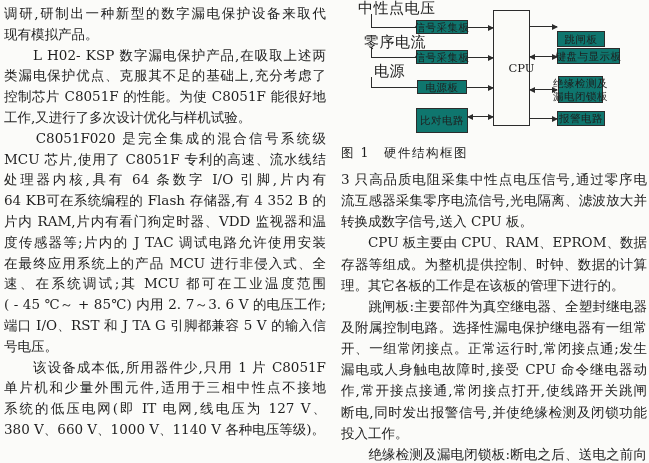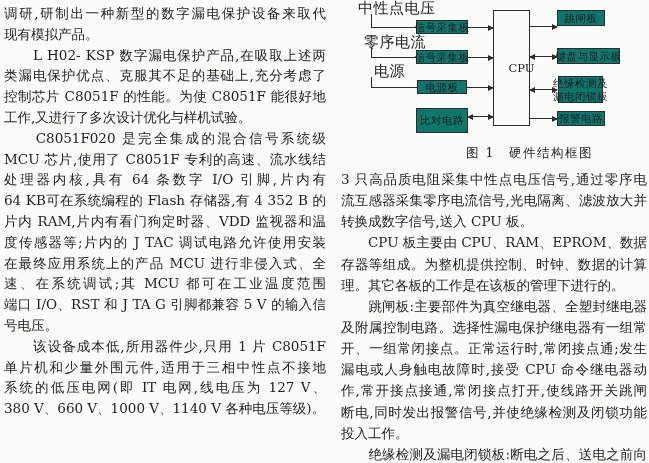--- a/index.html
+++ b/index.html
@@ -30,42 +30,42 @@
   .fbox{
     position:absolute;box-sizing:border-box;border:1.2px solid #2c2c2c;background:#0f766e;
     display:flex;align-items:center;justify-content:center;flex-direction:column;
     font-size:10.5px;line-height:12.5px;white-space:nowrap;letter-spacing:.5px;
   }
   .lb1{left:75px;top:20px;width:52px;height:14px}
   .lb2{left:75px;top:50px;width:52px;height:14px}
   .lb3{left:76px;top:80px;width:50px;height:14px}
   .lb4{left:75px;top:108px;width:52px;height:25px}
   .cpu{left:152px;top:10px;width:37px;height:116px;font-size:11.5px;background:#fbfbf8;letter-spacing:0;padding-left:20px;}
-  .rb1{left:216px;top:10px;width:48px;height:16px}
+  .rb1{left:216px;top:31px;width:48px;height:16px}
   .rb2{left:216px;top:48px;width:63px;height:16px}
   .rb3{left:217px;top:76px;width:45px;height:27px}
   .rb4{left:216px;top:111px;width:48px;height:15px}
   .conn{position:absolute;height:0;border-top:1.3px solid #2c2c2c;}
   .cl1{left:127px;top:27px;width:25px}
   .cl2{left:127px;top:57px;width:25px}
   .cl3{left:126px;top:87px;width:26px}
   .cl4{left:127px;top:116px;width:25px}
   .cr1{left:189px;top:26px;width:27px}
   .cr2{left:189px;top:56px;width:27px}
   .cr3{left:189px;top:89px;width:27px}
   .cr4{left:189px;top:118px;width:27px}
   .conn.ar::after{
     content:"";position:absolute;right:-1px;top:-3px;
     border-left:6.5px solid #2c2c2c;border-top:3.5px solid transparent;border-bottom:3.5px solid transparent;
   }
   .conn.al::before{
     content:"";position:absolute;left:-1px;top:-3px;
     border-right:6.5px solid #2c2c2c;border-top:3.5px solid transparent;border-bottom:3.5px solid transparent;
   }
-  .fcaption{position:absolute;left:0;top:145px;width:252px;text-align:right;font-size:12.5px;letter-spacing:1.5px;}
+  .fcaption{position:absolute;left:0;top:145px;width:252px;text-align:left;font-size:12.5px;letter-spacing:1.5px;}
 </style>
 </head>
 <body>
 
 <div class="page" style="background: rgb(251, 251, 249); color: rgb(30, 30, 30); text-decoration: underline;">
 
   <div class="col col-left">
 
   <div class="tline">调研,研制出一种新型的数字漏电保护设备来取代</div>
       <div class="tline endline">现有模拟产品。</div>
@@ -74,20 +74,21 @@
       <div class="tline">控制芯片 C8051F 的性能。为使 C8051F 能很好地</div>
       <div class="tline endline">工作,又进行了多次设计优化与样机试验。</div>
       <div class="tline">　　C8051F020 是完全集成的混合信号系统级</div>
       <div class="tline">MCU 芯片,使用了 C8051F 专利的高速、流水线结</div>
       <div class="tline">处理器内核,具有 64 条数字 I/O 引脚,片内有</div>
       <div class="tline">64 KB可在系统编程的 Flash 存储器,有 4 352 B 的</div>
       <div class="tline">片内 RAM,片内有看门狗定时器、VDD 监视器和温</div>
       <div class="tline">度传感器等;片内的 J TAC 调试电路允许使用安装</div>
       <div class="tline">在最终应用系统上的产品 MCU 进行非侵入式、全</div>
       <div class="tline">速、在系统调试;其 MCU 都可在工业温度范围</div>
+      <div class="tline">( - 45 ℃～ + 85℃) 内用 2. 7～3. 6 V 的电压工作;</div>
       <div class="tline">端口 I/O、RST 和 J TA G 引脚都兼容 5 V 的输入信</div>
       <div class="tline endline">号电压。</div>
       <div class="tline">　　该设备成本低,所用器件少,只用 1 片 C8051F</div>
       <div class="tline">单片机和少量外围元件,适用于三相中性点不接地</div>
       <div class="tline">系统的低压电网(即 IT 电网,线电压为 127 V、</div>
       <div class="tline endline">380 V、660 V、1000 V、1140 V 各种电压等级)。</div>
     </div>
 
   <div class="figure">
     <div class="flabel i1">中性点电压</div>

